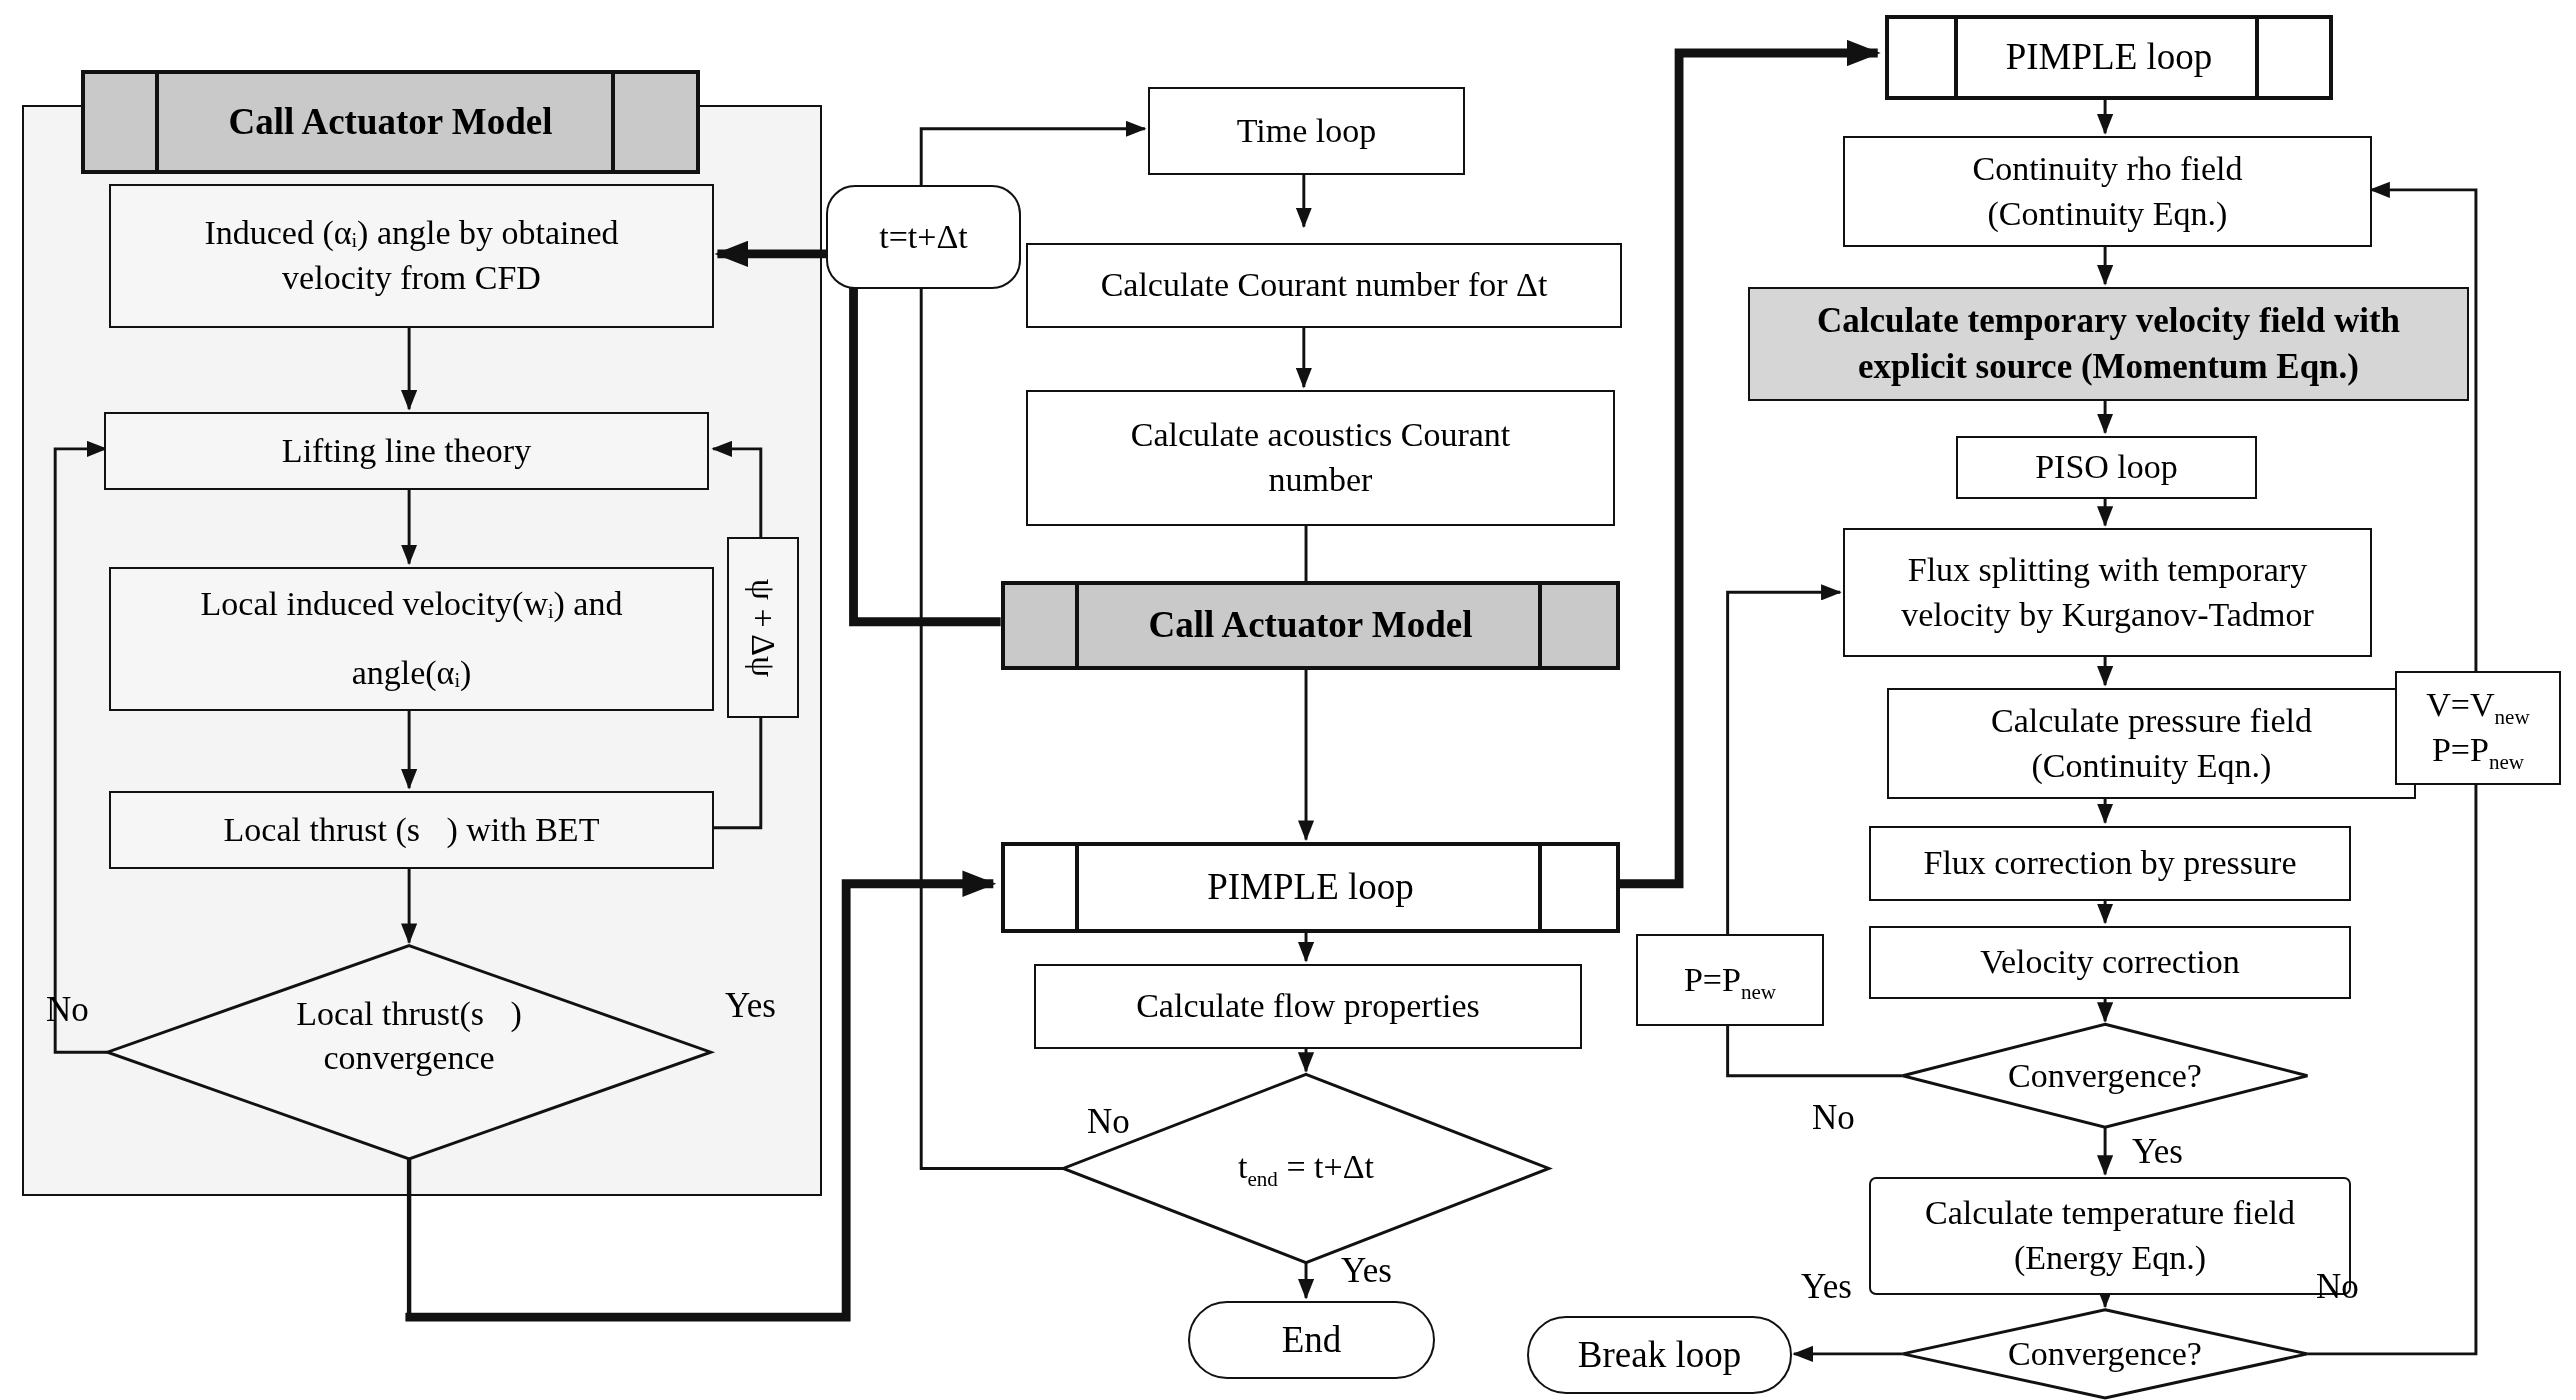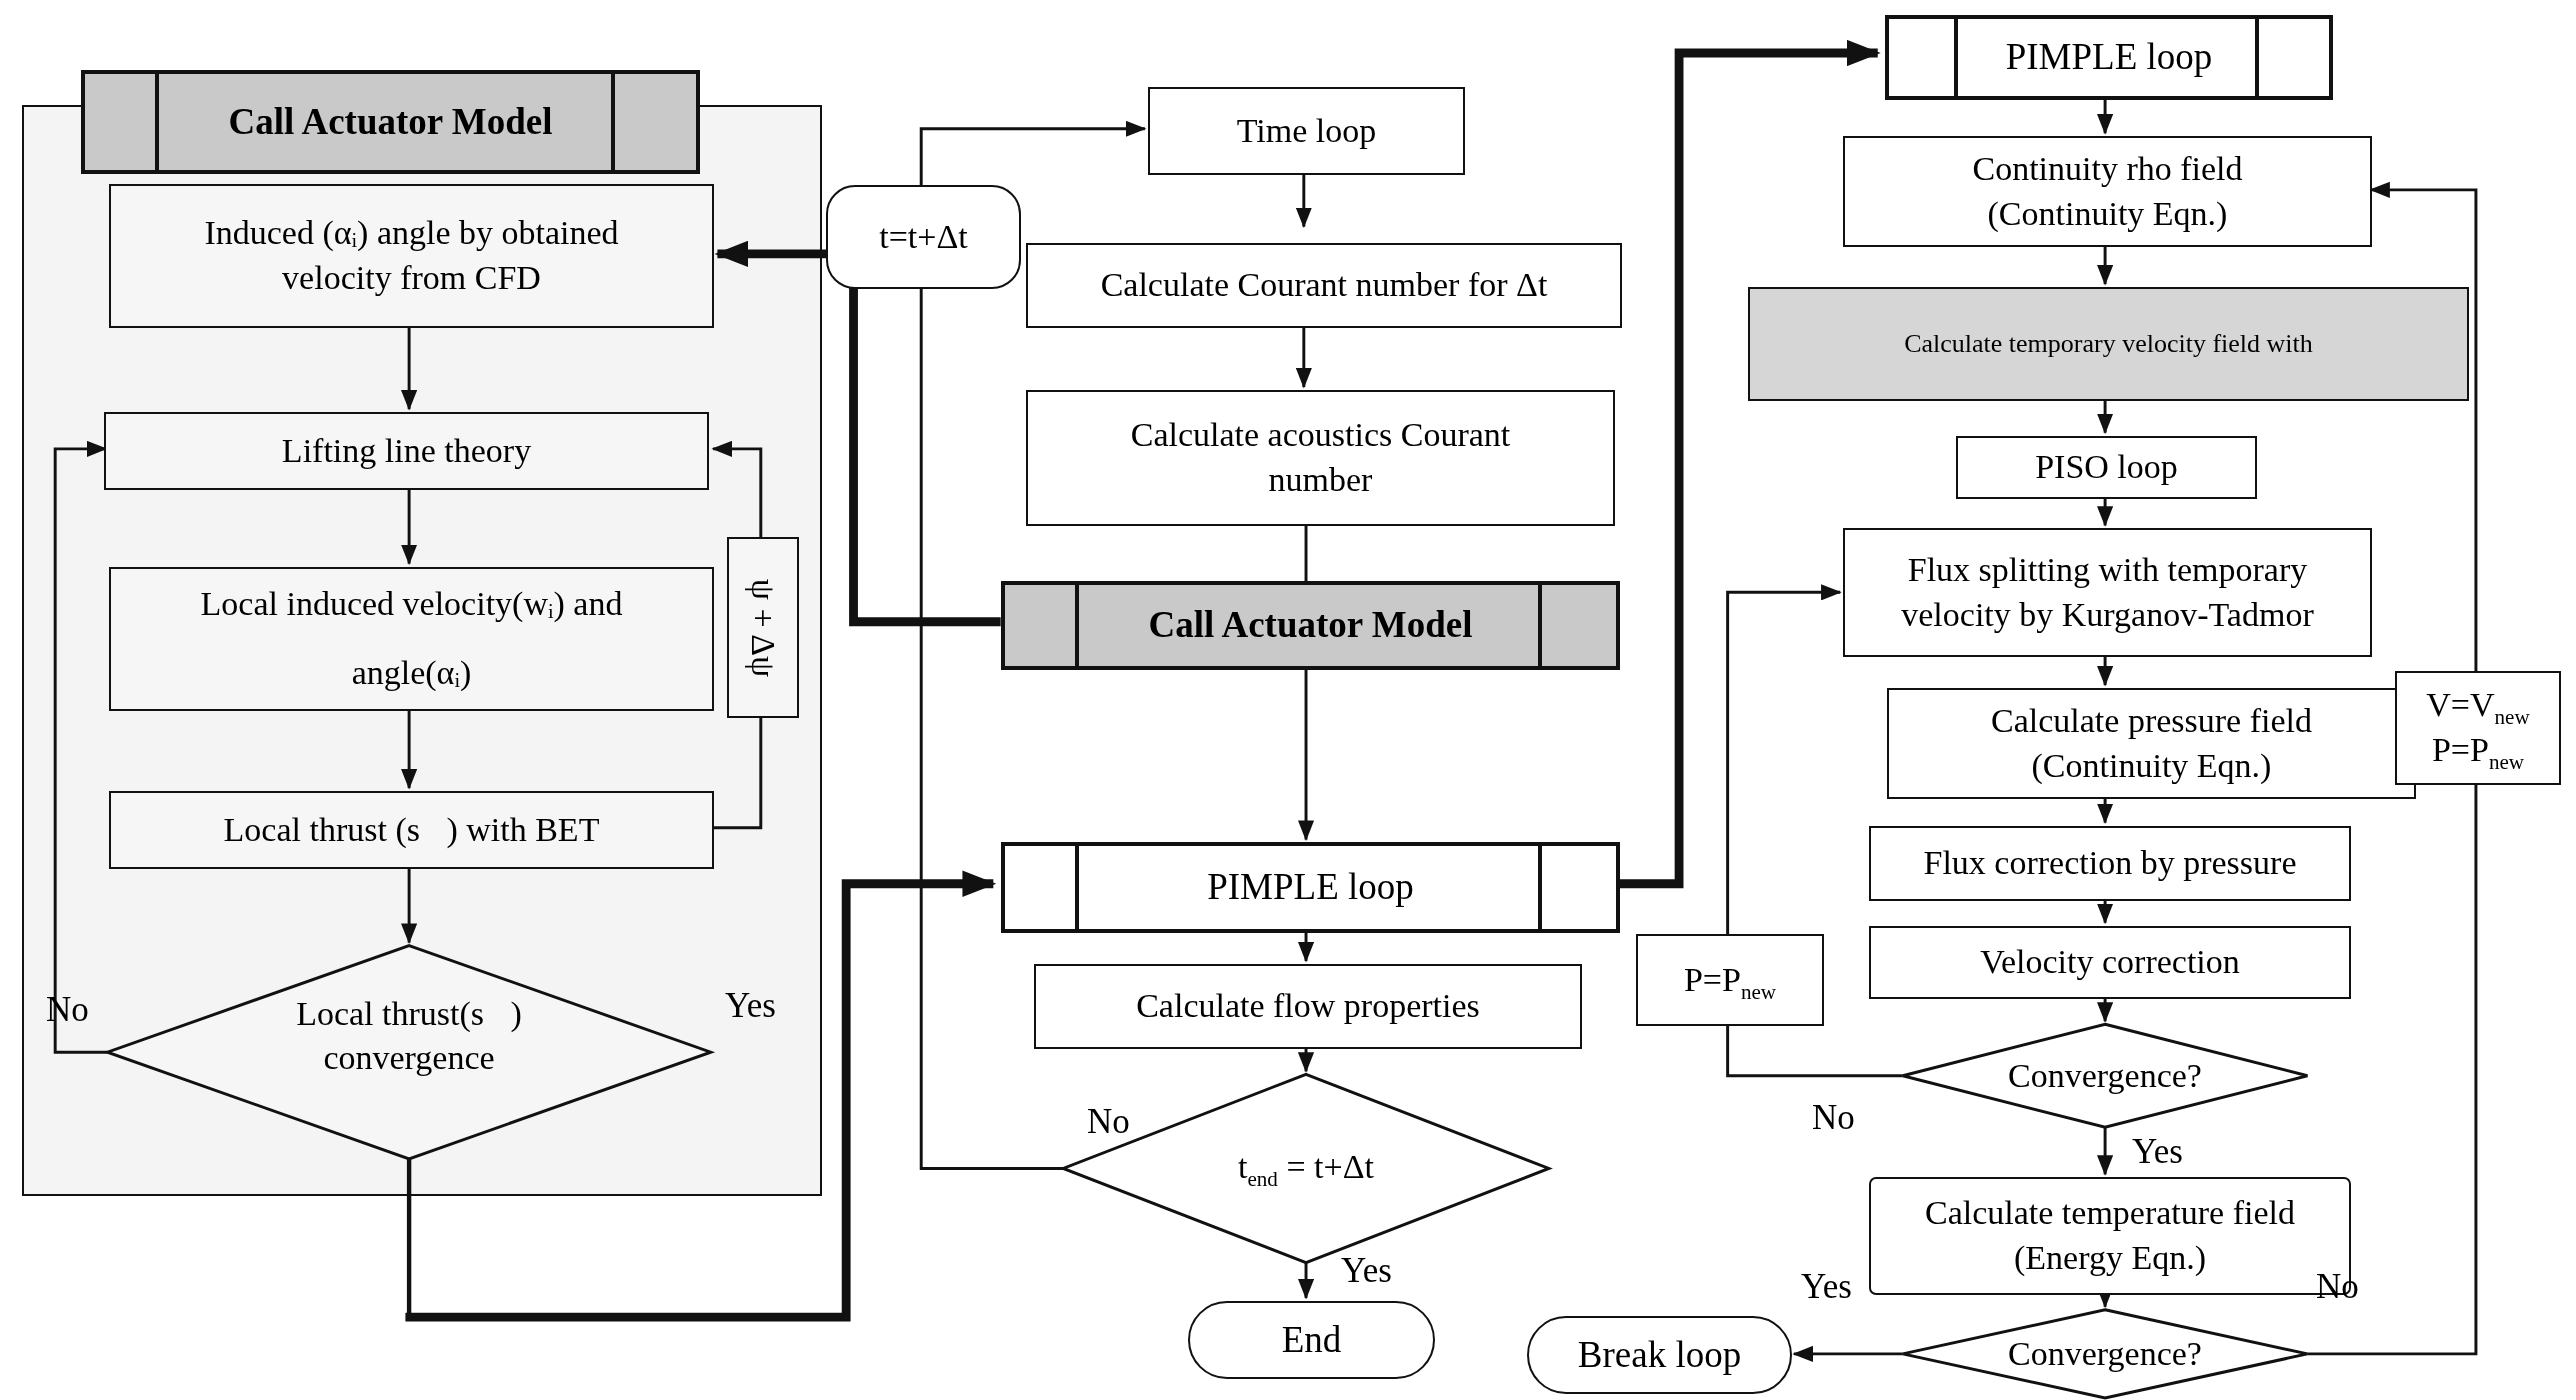--- a/index.html
+++ b/index.html
@@ -10,21 +10,21 @@
   .stage{position:relative;width:2576px;height:1401px;background:#ffffff;overflow:hidden;
          font-family:"Liberation Serif","DejaVu Serif",serif;color:#000;}
   .wires{position:absolute;left:0;top:0;z-index:2;}
   .panel{position:absolute;z-index:1;background:var(--panel);border:2.2px solid var(--line);}
   .box{position:absolute;z-index:3;display:flex;flex-direction:column;align-items:center;
        justify-content:center;text-align:center;line-height:1.32;font-size:34px;}
   .proc{background:var(--boxlight);border:2.9px solid var(--line);}
   .procw{background:var(--white);border:2.9px solid var(--line);}
   .sub{background:var(--srgray);border:4.4px solid var(--line);font-weight:bold;font-size:37px;}
   .subw{background:var(--white);border:4.4px solid var(--line);font-size:37px;}
-  .mom{background:var(--momgray);border:2.9px solid var(--line);font-weight:normal;font-size:26px;}
+  .mom{background:var(--momgray);border:2.9px solid var(--line);font-weight:bold;font-size:35px;}
   .bar{position:absolute;top:0;bottom:0;width:3.7px;background:var(--line);}
   .stadium{background:var(--white);border:2.9px solid var(--line);border-radius:52px;font-size:37px;}
   .dtext{position:absolute;z-index:3;text-align:center;font-size:34px;line-height:1.3;}
   .lbl{position:absolute;z-index:4;font-size:35px;}
   .vwrap{position:absolute;z-index:3;}
   .vtext{position:absolute;left:50%;top:50%;transform:translate(-50%,-50%) rotate(90deg);
          white-space:nowrap;font-size:34px;}
   sub{font-size:0.62em;line-height:0;}
 </style>
 </head>
@@ -176,20 +176,21 @@
     <span>PIMPLE loop</span>
   </div>
 
   <div class="box procw" style="left:1843px;top:136px;width:525px;height:107px;">
     <span>Continuity rho field</span>
     <span>(Continuity Eqn.)</span>
   </div>
 
   <div class="box mom" style="left:1748px;top:287px;width:717px;height:110px;">
     <span>Calculate temporary velocity field with</span>
+    <span>explicit source (Momentum Eqn.)</span>
   </div>
 
   <div class="box procw" style="left:1956px;top:436px;width:297px;height:59px;">
     <span>PISO loop</span>
   </div>
 
   <div class="box procw" style="left:1843px;top:528px;width:525px;height:125px;">
     <span>Flux splitting with temporary</span>
     <span>velocity by Kurganov-Tadmor</span>
   </div>

